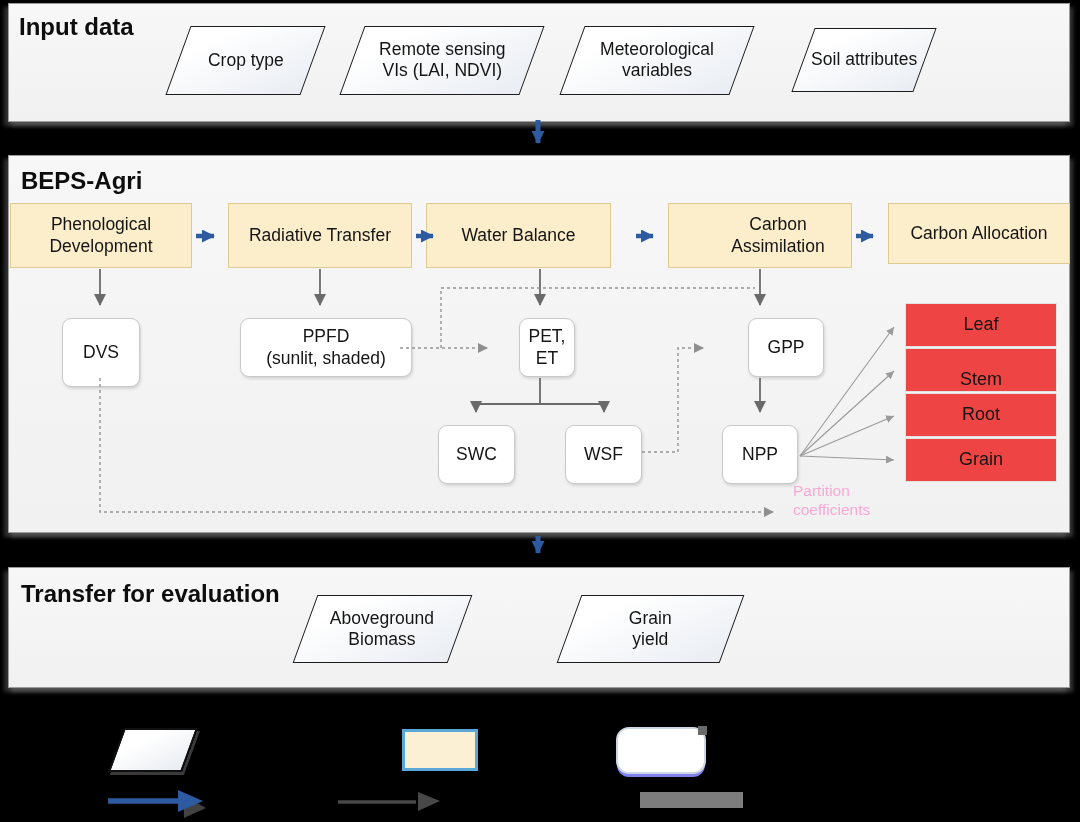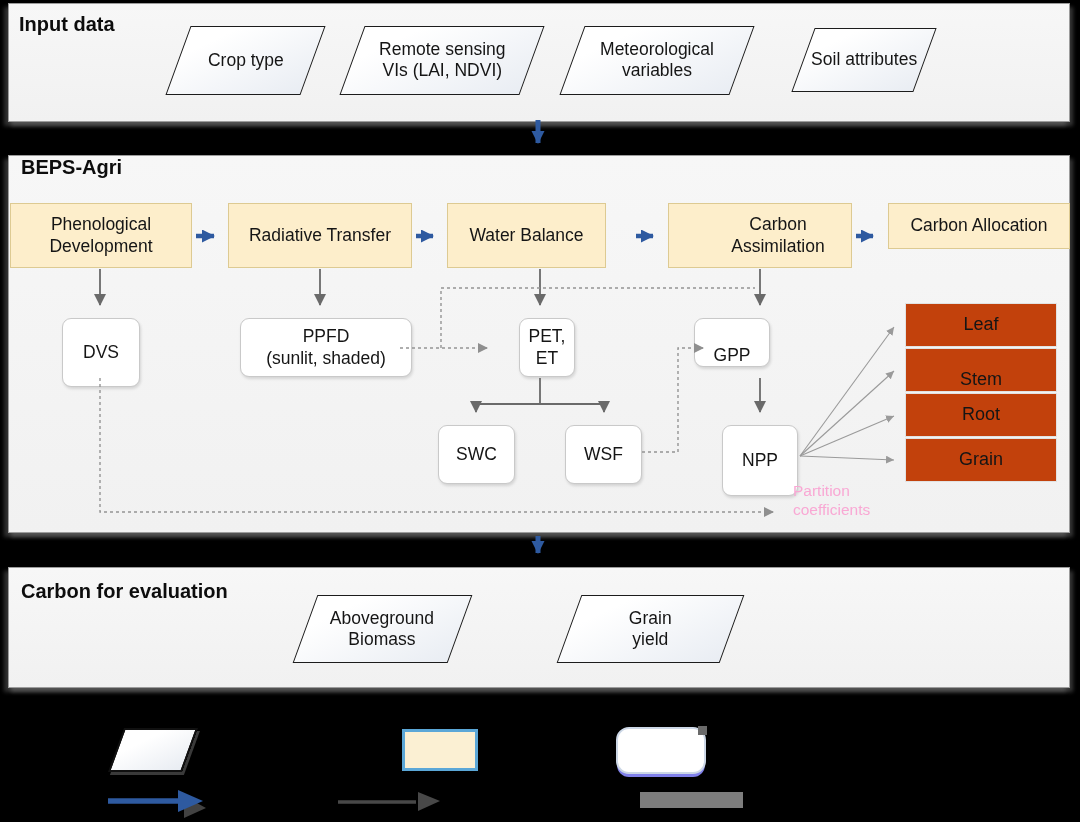--- a/index.html
+++ b/index.html
@@ -7,21 +7,21 @@
     width:1080px;height:822px;position:relative;overflow:hidden;
     background:#000;font-family:"Liberation Sans",sans-serif;color:#151515;
   }
   .panel{
     position:absolute;left:8px;width:1062px;
     background:linear-gradient(#f7f7f7,#f1f1f1);
     border:1px solid #9c9c9c;
     box-shadow:-4px 4px 4px rgba(140,140,140,.35), 3px 4px 4px rgba(140,140,140,.4);
     box-sizing:border-box;
   }
-  .sec-title{position:absolute;font-weight:bold;font-size:20px;color:#0d0d0d;}
+  .sec-title{position:absolute;font-weight:bold;font-size:24px;color:#0d0d0d;}
   .lbl{white-space:pre-line;text-align:center;line-height:1.22;}
   .pgram{
     position:absolute;transform:skewX(-20deg);
     background:linear-gradient(150deg,#ffffff 20%,#e9edf3 100%);
     border:1.6px solid #1c1c1c;
     display:flex;align-items:center;justify-content:center;
     font-size:17.5px;box-sizing:border-box;
   }
   .pgram .lbl{transform:skewX(20deg);}
   .pbox{
@@ -30,21 +30,21 @@
     font-size:17.5px;box-sizing:border-box;
   }
   .vbox{
     position:absolute;background:#fff;border:1px solid #c9c9c9;border-radius:9px;
     box-shadow:1px 2px 3px rgba(0,0,0,.13);
     display:flex;align-items:center;justify-content:center;
     font-size:17.5px;box-sizing:border-box;
   }
   .pool{
     position:absolute;left:905px;width:152px;height:44px;
-    background:#c2410c;border:1px solid #e2e2e2;
+    background:#ef4444;border:1px solid #e2e2e2;
     display:flex;align-items:center;justify-content:center;
     font-size:18px;box-sizing:border-box;
   }
   .partition{position:absolute;left:793px;top:482px;width:112px;font-size:15.5px;color:#f9a8d4;}
   .legend-pgram{
     position:absolute;left:116px;top:728px;width:74px;height:44px;
     transform:skewX(-20deg);
     background:linear-gradient(150deg,#ffffff 30%,#e8ecf2 100%);
     border:2px solid #101010;box-shadow:3px 3px 0 #3a3a3a;box-sizing:border-box;
   }
@@ -76,61 +76,61 @@
 </div>
 <div class="pgram" style="left:572px;top:26px;width:170px;height:69px;">
   <span class="lbl">Meteorological
 variables</span>
 </div>
 <div class="pgram" style="left:803px;top:28px;width:122px;height:64px;">
   <span class="lbl">Soil attributes</span>
 </div>
 
 <div class="panel" style="top:155px;height:378px;">
-  <div class="sec-title" style="left:12px;top:0;">BEPS-Agri</div>
+  <div class="sec-title" style="left:12px;top:11px;">BEPS-Agri</div>
 </div>
 
 <div class="pbox" style="left:10px;top:203px;width:182px;height:65px;">
   <span class="lbl">Phenological
 Development</span>
 </div>
 <div class="pbox" style="left:228px;top:203px;width:184px;height:65px;">
   <span class="lbl">Radiative Transfer</span>
 </div>
-<div class="pbox" style="left:447px;top:203px;width:159px;height:65px;">
+<div class="pbox" style="left:426px;top:203px;width:185px;height:65px;">
   <span class="lbl">Water Balance</span>
 </div>
 <div class="pbox" style="left:668px;top:203px;width:184px;height:65px;padding-left:36px;">
   <span class="lbl">Carbon
 Assimilation</span>
 </div>
-<div class="pbox" style="left:888px;top:203px;width:182px;height:46px;justify-content:center;">
+<div class="pbox" style="left:888px;top:203px;width:182px;height:61px;justify-content:center;">
   <span class="lbl">Carbon Allocation</span>
 </div>
 
 <div class="vbox" style="left:62px;top:318px;width:78px;height:69px;">
   <span class="lbl">DVS</span>
 </div>
 <div class="vbox" style="left:240px;top:318px;width:172px;height:59px;">
   <span class="lbl">PPFD
 (sunlit, shaded)</span>
 </div>
 <div class="vbox" style="left:485px;top:318px;width:56px;height:59px;margin-left:34px;">
   <span class="lbl">PET, ET</span>
 </div>
-<div class="vbox" style="left:694px;top:318px;width:76px;height:49px;align-items:flex-end;">
+<div class="vbox" style="left:748px;top:318px;width:76px;height:59px;">
   <span class="lbl">GPP</span>
 </div>
 <div class="vbox" style="left:438px;top:425px;width:77px;height:59px;">
   <span class="lbl">SWC</span>
 </div>
 <div class="vbox" style="left:565px;top:425px;width:77px;height:59px;">
   <span class="lbl">WSF</span>
 </div>
-<div class="vbox" style="left:722px;top:425px;width:76px;height:71px;">
+<div class="vbox" style="left:722px;top:425px;width:76px;height:59px;">
   <span class="lbl">NPP</span>
 </div>
 
 <div class="pool" style="top:303px;">
   <span class="lbl">Leaf</span>
 </div>
 <div class="pool" style="top:348px;align-items:flex-end;">
   <span class="lbl">Stem</span>
 </div>
 <div class="pool" style="top:393px;">
@@ -139,21 +139,21 @@
 <div class="pool" style="top:438px;">
   <span class="lbl">Grain</span>
 </div>
 
 <div class="partition">
   <span class="lbl">Partition
 coefficients</span>
 </div>
 
 <div class="panel" style="top:567px;height:121px;">
-  <div class="sec-title" style="left:12px;top:12px;">Carbon for evaluation</div>
+  <div class="sec-title" style="left:12px;top:12px;">Transfer for evaluation</div>
 </div>
 <div class="pgram" style="left:305px;top:595px;width:155px;height:68px;">
   <span class="lbl">Aboveground
 Biomass</span>
 </div>
 <div class="pgram" style="left:569px;top:595px;width:163px;height:68px;">
   <span class="lbl">Grain
 yield</span>
 </div>
 

